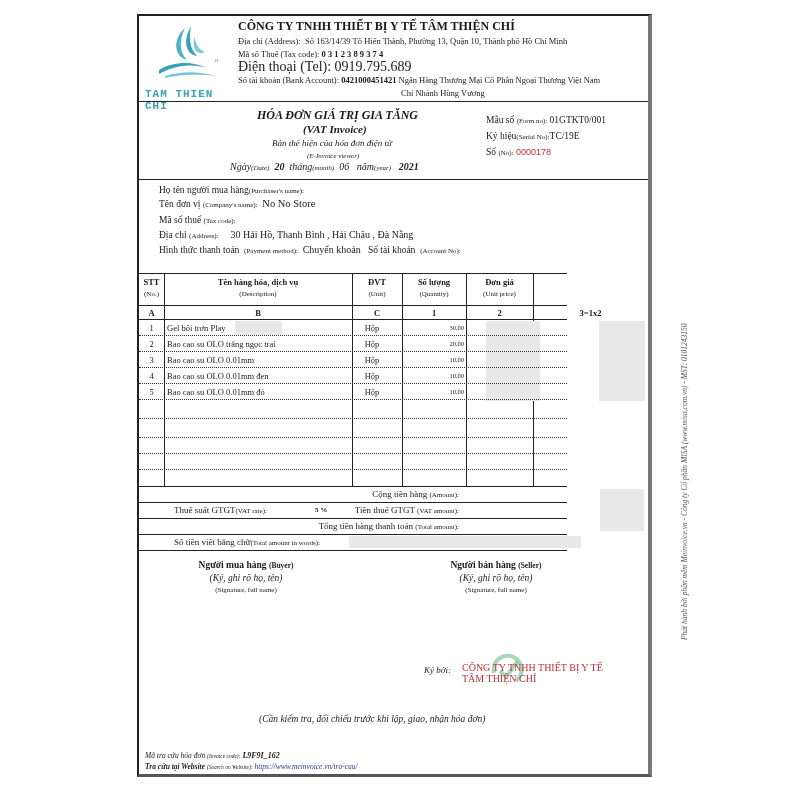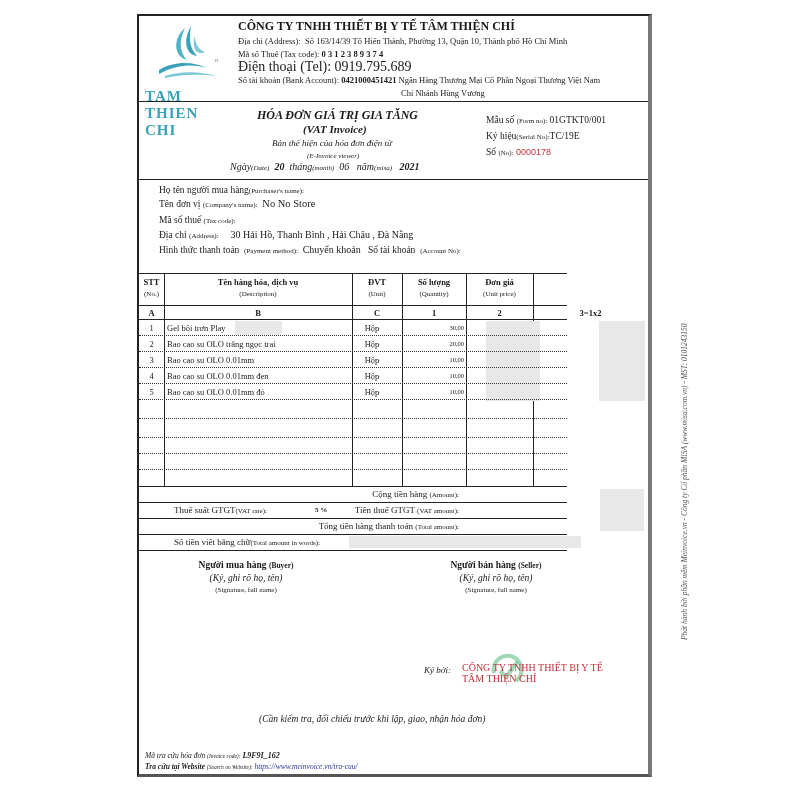--- a/index.html
+++ b/index.html
@@ -16,21 +16,21 @@
   .red { color: #c0303a; }
   
   .tbl { position: absolute; left: 0; top: 257px; width: 428px; }
   .vl { position: absolute; width: 0; border-left: 1.3px solid #222; }
   .dot { position: absolute; left: 0; right: 0; border-top: 1px dotted #333; }
   .cell { position: absolute; font-size: 8.5px; line-height: 12px; white-space: nowrap; }
   .ctr { text-align: center; }
   .grey { position: absolute; background: #e8e8e8; }
   .vtext { position: absolute; left: 680px; top: 640px; transform: rotate(-90deg); transform-origin: left top;
            font-size: 7.5px; font-style: italic; color: #555; white-space: nowrap; }
-  .logo-text { font-family: Liberation Serif, serif; font-size: 15px; font-weight: bold; letter-spacing: 1px; color: #3aa2b8; }
+  .logo-text { font-family: Liberation Mono, monospace; font-size: 11px; font-weight: bold; letter-spacing: 1px; color: #3aa2b8; }
   .link { color: #2c3a9c; }
 </style>
 </head>
 <body>
 
 <div class="page">
 
   <div class="abs" style="left:6px; top:4px; width:88px; height:82px;">
     <svg width="70" height="58" viewBox="0 0 70 58" style="position:absolute; left:10px; top:2px;">
       <path d="M30 6 C18 16,18 34,32 38 C24 30,24 18,30 6Z" fill="#4fb3c6"></path>
@@ -67,21 +67,21 @@
 
   <div class="t b i" style="left:118px; top:92px; font-size:12px; line-height:14px;">HÓA ĐƠN GIÁ TRỊ GIA TĂNG</div>
   <div class="t b i" style="left:164px; top:107px; font-size:11px;">(VAT Invoice)</div>
   <div class="t i" style="left:133px; top:121px; font-size:9px;">Bản thể hiện của hóa đơn điện tử</div>
   <div class="t i" style="left:168px; top:134px; font-size:7px;">(E-Invoice viewer)</div>
   <div class="t i" style="left:91px; top:145px; font-size:10px;">
     <span>Ngày</span><span class="small-i">(Date)</span>
     &nbsp;<span class="b">20</span>&nbsp;
     <span>tháng</span><span class="small-i">(month)</span>
     &nbsp;<span>06</span>&nbsp;&nbsp;
-    <span>năm</span><span class="small-i">(misa)</span>
+    <span>năm</span><span class="small-i">(year)</span>
     &nbsp;&nbsp;<span class="b">2021</span>
   </div>
 
   <div class="t" style="left:347px; top:98px; font-size:9.5px;">
     <span>Mẫu số</span>
     <span class="small-i">(Form no):</span>
     <span>01GTKT0/001</span>
   </div>
   <div class="t" style="left:347px; top:114px; font-size:9.5px;">
     <span>Ký hiệu</span><span class="small-i">(Serial No):</span><span>TC/19E</span>

